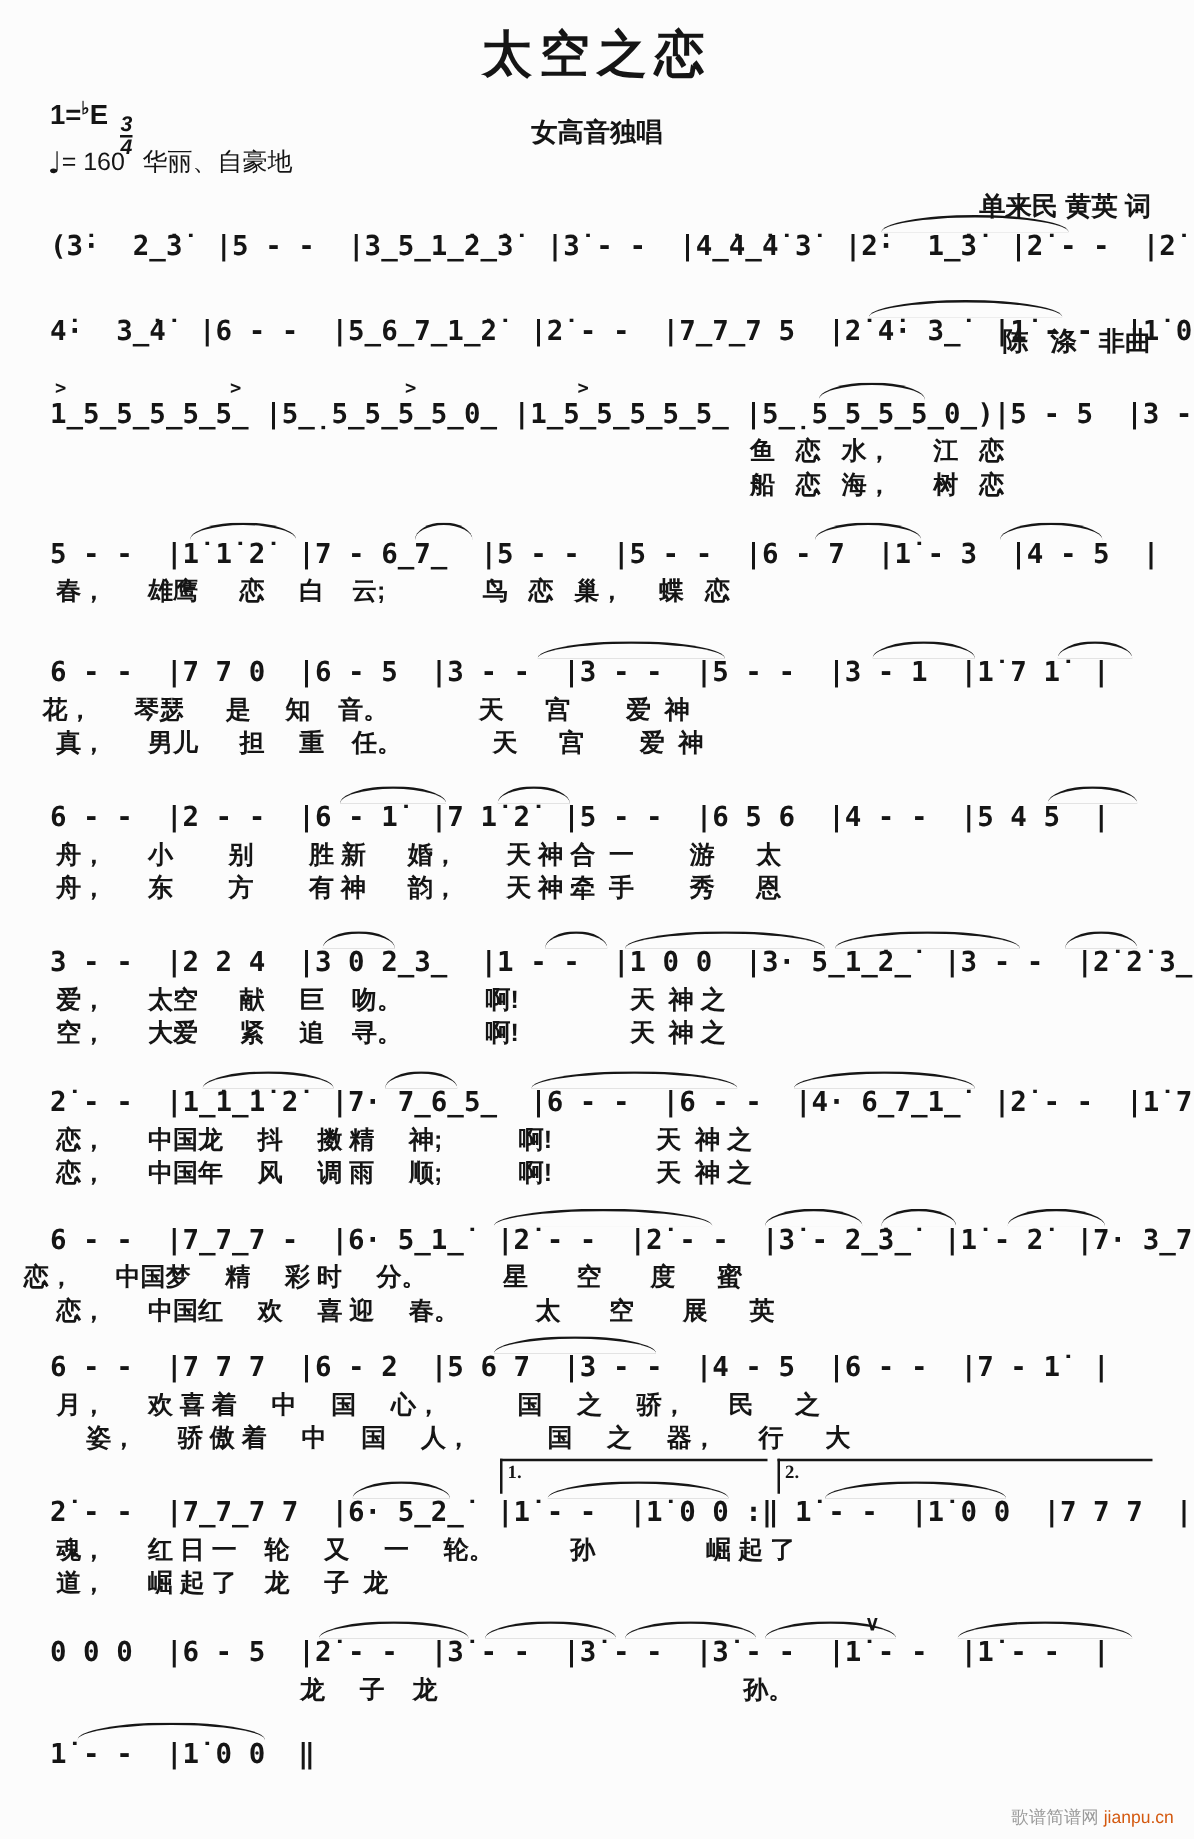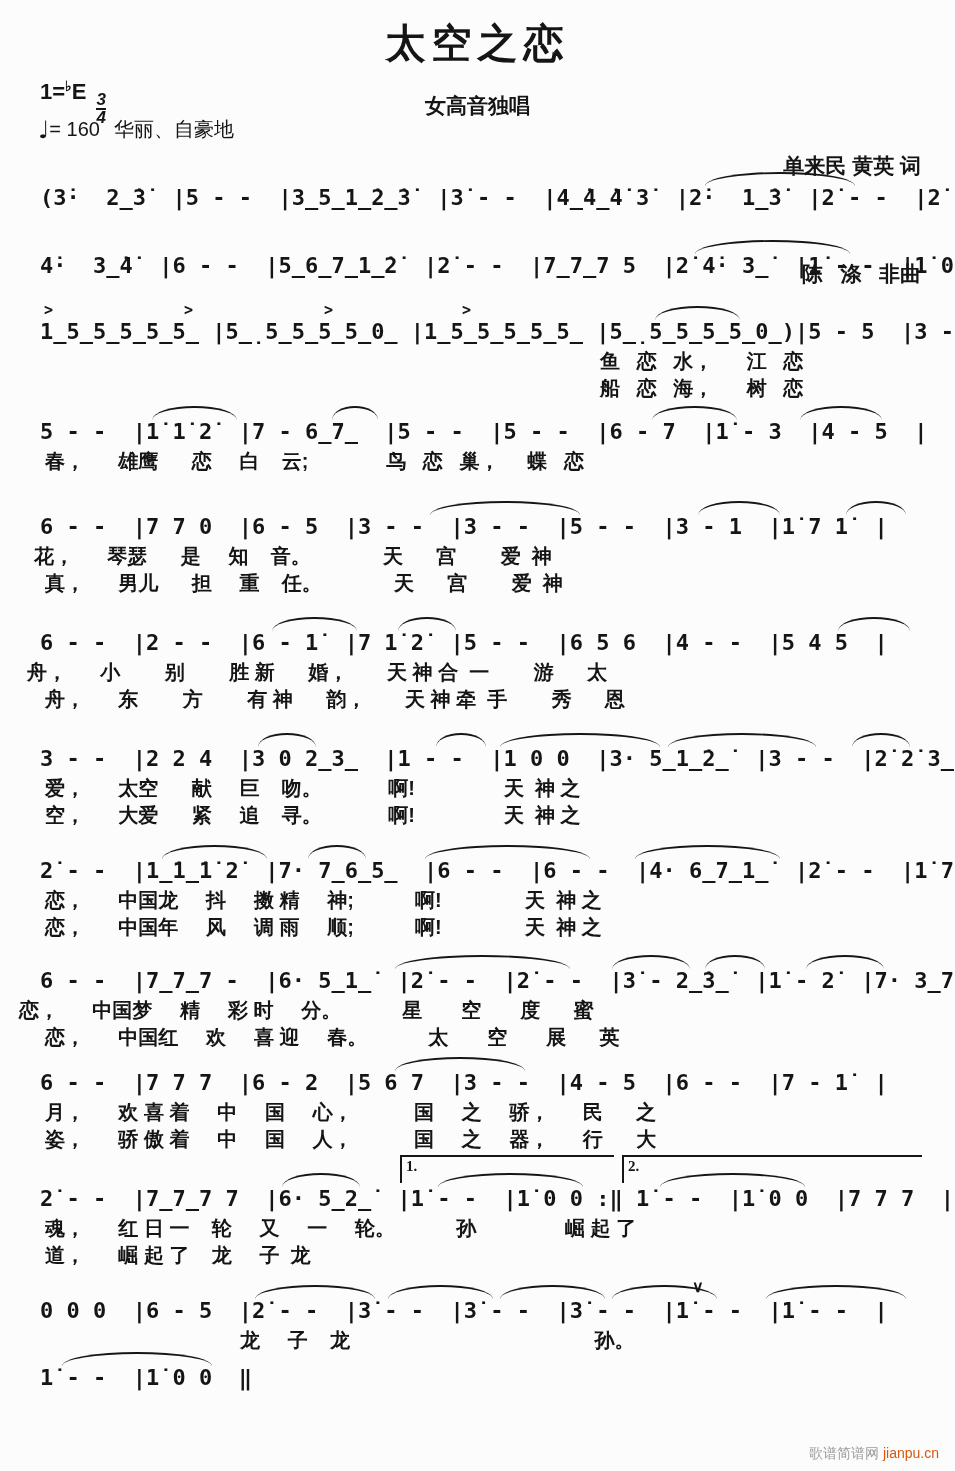--- a/index.html
+++ b/index.html
@@ -97,21 +97,21 @@
   <i class="accent" style="left:44px">&gt;</i>
   <i class="accent" style="left:184px">&gt;</i>
   <i class="accent" style="left:324px">&gt;</i>
   <i class="accent" style="left:462px">&gt;</i>
   <i class="arc" style="left:655px;width:85px"></i>
   <div class="notation">1̲5̲5̲5̲5̲5̲ |5̲̣5̲5̲5̲5̲0̲ |1̲5̲5̲5̲5̲5̲ |5̲̣5̲5̲5̲5̲0̲)|5 - 5  |3 - 1  |6 - 6  |</div>
   <div class="lyric" style="padding-left:600px">鱼   恋   水，      江   恋</div>
   <div class="lyric" style="padding-left:600px">船   恋   海，      树   恋</div>
 </div>
 
-<div class="system" style="margin-top:14px">
+<div class="system" style="margin-top:26px">
   <i class="arc" style="left:152px;width:85px"></i>
   <i class="arc" style="left:332px;width:46px"></i>
   <i class="arc" style="left:652px;width:85px"></i>
   <i class="arc" style="left:800px;width:82px"></i>
   <div class="notation">5 - -  |1̇ 1̇ 2̇  |7 - 6̲7̲  |5 - -  |5 - -  |6 - 7  |1̇ - 3  |4 - 5  |</div>
   <div class="lyric" style="padding-left:45px">春，      雄鹰      恋     白    云;              鸟   恋   巢，     蝶   恋</div>
 </div>
 
 <div class="system" style="margin-top:36px">
   <i class="arc" style="left:430px;width:150px"></i>
@@ -120,21 +120,21 @@
   <div class="notation">6 - -  |7 7 0  |6 - 5  |3 - -  |3 - -  |5 - -  |3 - 1  |1̇ 7 1̇  |</div>
   <div class="lyric" style="padding-left:34px">花，      琴瑟      是     知    音。             天      宫        爱  神</div>
   <div class="lyric" style="padding-left:45px">真，      男儿      担     重    任。             天      宫        爱  神</div>
 </div>
 
 <div class="system" style="margin-top:30px">
   <i class="arc" style="left:272px;width:85px"></i>
   <i class="arc" style="left:398px;width:58px"></i>
   <i class="arc" style="left:838px;width:72px"></i>
   <div class="notation">6 - -  |2 - -  |6 - 1̇  |7 1̇ 2̇  |5 - -  |6 5 6  |4 - -  |5 4 5  |</div>
-  <div class="lyric" style="padding-left:27px">舟，      小        别        胜 新      婚，       天 神 合  一        游      太</div>
+  <div class="lyric" style="padding-left:45px">舟，      小        别        胜 新      婚，       天 神 合  一        游      太</div>
   <div class="lyric" style="padding-left:45px">舟，      东        方        有 神      韵，       天 神 牵  手        秀      恩</div>
 </div>
 
 <div class="system" style="margin-top:30px">
   <i class="arc" style="left:258px;width:58px"></i>
   <i class="arc" style="left:436px;width:50px"></i>
   <i class="arc" style="left:500px;width:160px"></i>
   <i class="arc" style="left:668px;width:148px"></i>
   <i class="arc" style="left:852px;width:58px"></i>
   <div class="notation">3 - -  |2 2 4  |3 0 2̲3̲  |1 - -  |1 0 0  |3· 5̲1̲̇2̲̇  |3 - -  |2̇ 2̇ 3̲1̲̇ |</div>
@@ -159,21 +159,21 @@
   <i class="arc" style="left:806px;width:78px"></i>
   <div class="notation">6 - -  |7̲7̲7 -  |6· 5̲1̲̇  |2̇ - -  |2̇ - -  |3̇ - 2̲̇3̲̇  |1̇ - 2̇  |7· 3̲7  |</div>
   <div class="lyric" style="padding-left:19px">恋，      中国梦     精     彩 时     分。           星       空       度      蜜</div>
   <div class="lyric" style="padding-left:45px">恋，      中国红     欢     喜 迎     春。           太       空       展      英</div>
 </div>
 
 <div class="system" style="margin-top:16px">
   <i class="arc" style="left:395px;width:130px"></i>
   <div class="notation">6 - -  |7 7 7  |6 - 2  |5 6 7  |3 - -  |4 - 5  |6 - -  |7 - 1̇  |</div>
   <div class="lyric" style="padding-left:45px">月，      欢 喜 着     中     国     心，           国     之     骄，      民      之</div>
-  <div class="lyric" style="padding-left:45px">姿，      骄 傲 着     中     国     人，           国     之     器，      行      大</div>
+  <div class="lyric" style="padding-left:69px">姿，      骄 傲 着     中     国     人，           国     之     器，      行      大</div>
 </div>
 
 <div class="system" style="margin-top:30px">
   <div class="volta" style="left:400px;width:212px"><span>1.</span></div>
   <div class="volta" style="left:622px;width:298px"><span>2.</span></div>
   <i class="arc" style="left:282px;width:78px"></i>
   <i class="arc" style="left:438px;width:145px"></i>
   <i class="arc" style="left:660px;width:145px"></i>
   <div class="notation">2̇ - -  |7̲7̲7 7  |6· 5̲2̲̇  |1̇ - -  |1̇ 0 0 :‖ 1̇ - -  |1̇ 0 0  |7 7 7  |</div>
   <div class="lyric" style="padding-left:45px">魂，      红 日 一    轮     又     一     轮。           孙                崛 起 了</div>
@@ -184,18 +184,18 @@
   <i class="arc" style="left:255px;width:120px"></i>
   <i class="arc" style="left:388px;width:105px"></i>
   <i class="arc" style="left:500px;width:105px"></i>
   <i class="arc" style="left:612px;width:105px"></i>
   <i class="arc" style="left:766px;width:140px"></i>
   <i class="breath" style="left:692px">∨</i>
   <div class="notation">0 0 0  |6 - 5  |2̇ - -  |3̇ - -  |3̇ - -  |3̇ - -  |1̇ - -  |1̇ - -  |</div>
   <div class="lyric" style="padding-left:240px">龙     子    龙                                            孙。</div>
 </div>
 
-<div class="system" style="margin-top:8px">
+<div class="system" style="margin-top:22px">
   <i class="arc" style="left:62px;width:150px"></i>
   <div class="notation">1̇ - -  |1̇ 0 0  ‖</div>
 </div>
 
 <div class="watermark"><span class="site">歌谱简谱网 </span><span class="domain">jianpu.cn</span></div>
 
 </body></html>

